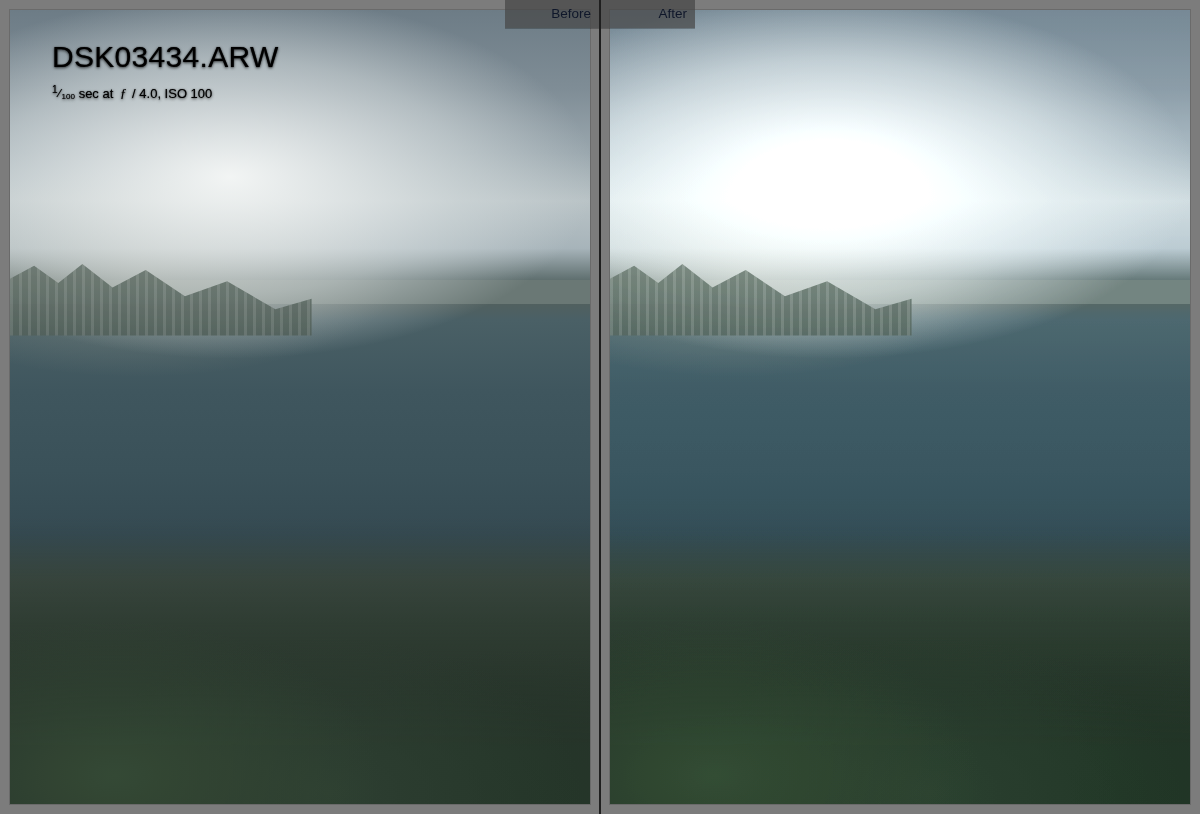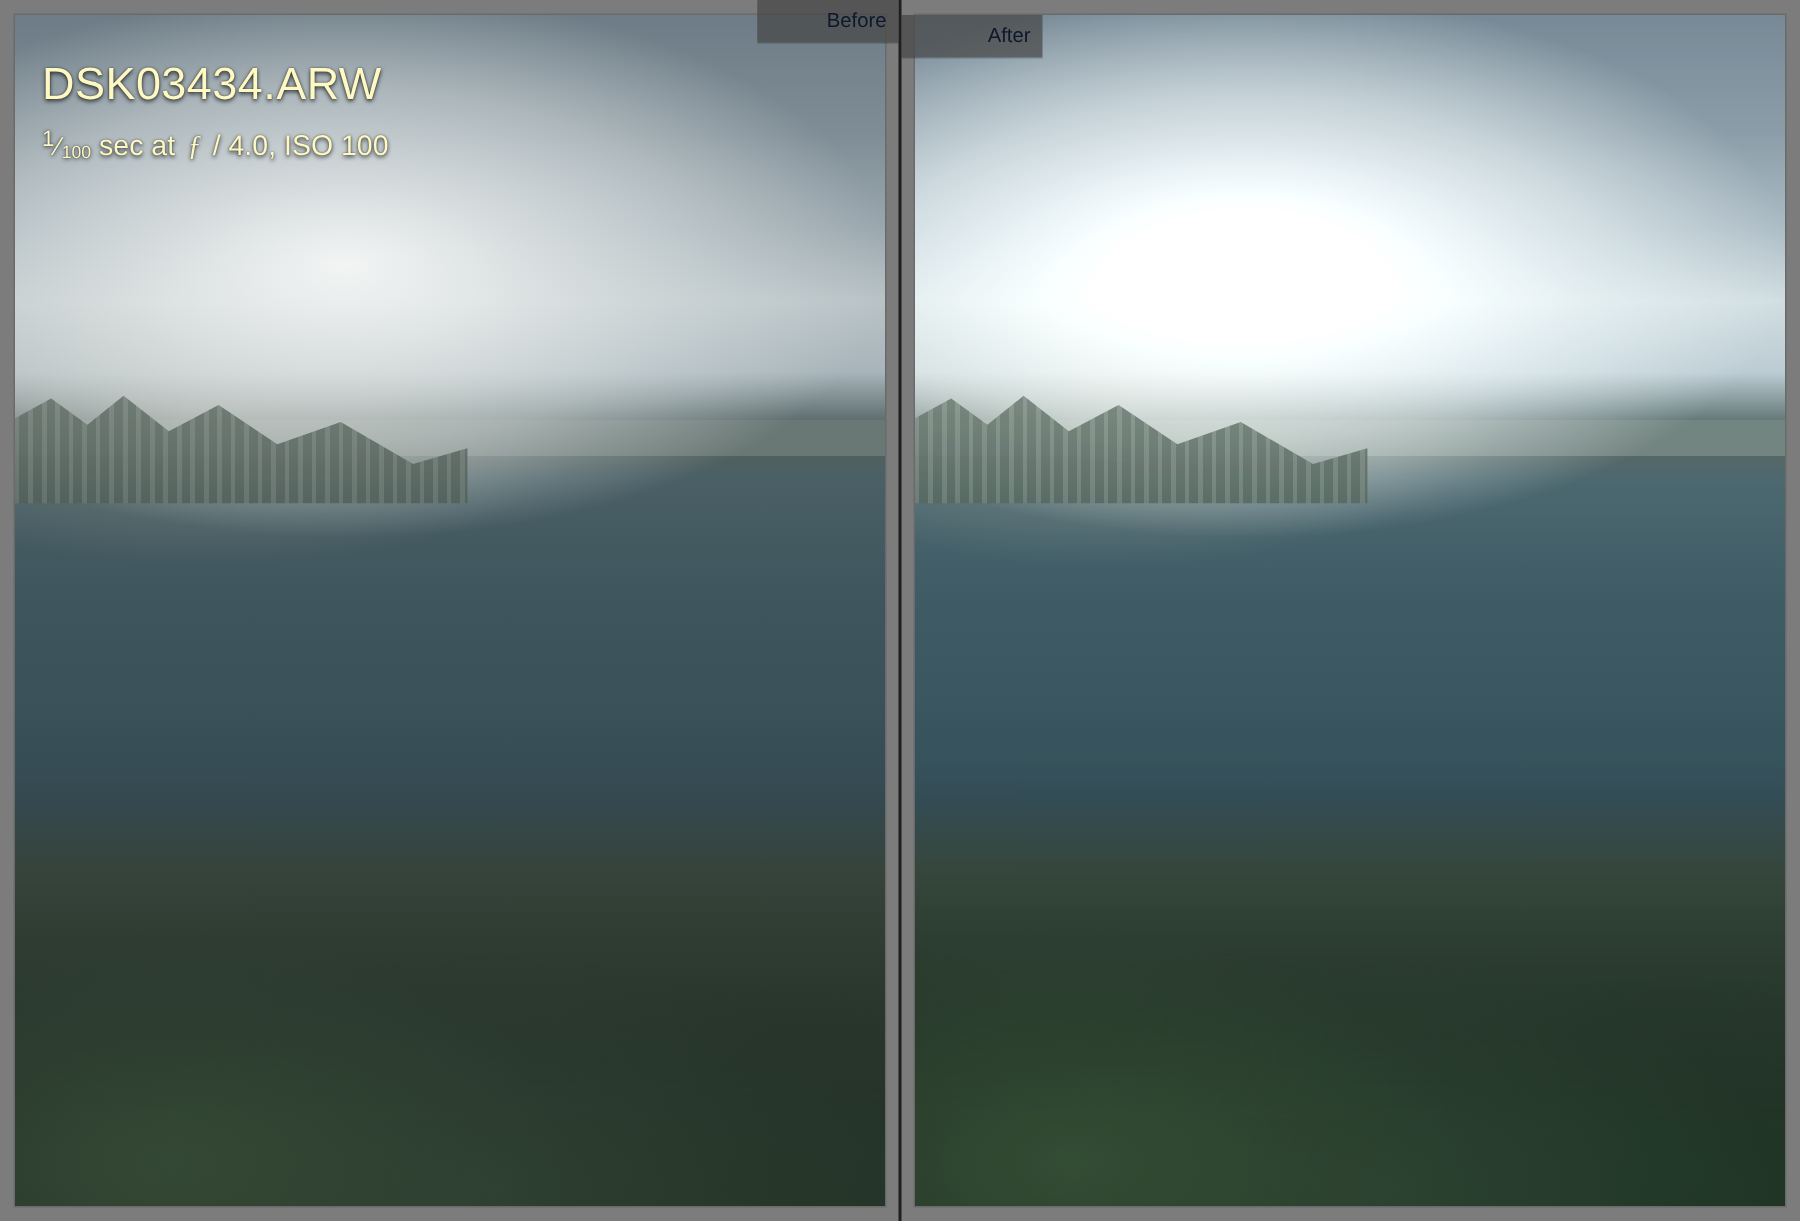--- a/index.html
+++ b/index.html
@@ -118,40 +118,40 @@
     line-height: 28px;
     text-align: right;
     color: #0f172a;
     font-size: 13.5px;
     font-weight: 400;
     background: rgba(70,70,70,.72);
     box-shadow: 0 1px 0 rgba(0,0,0,.25);
     user-select: none;
   }
   .tag.before { left: calc(50% - 1px); transform: translateX(-100%); }
-  .tag.after  { left: calc(50% + 1px); margin-top: 10px; }
+  .tag.after  { left: calc(50% + 1px); }
 
   
   .info {
     position: absolute;
     top: 28px;
-    left: 18px;
+    left: 42px;
     z-index: 12;
-    color: #fef9c3;
+    color: #000000;
     text-shadow: 0 1px 3px rgba(0,0,0,.75), 0 0 1px rgba(0,0,0,.6);
     line-height: 1.25;
   }
   .info .filename {
     font-size: 30px;
     font-weight: 400;
     letter-spacing: .3px;
     margin-bottom: 8px;
   }
   .info .meta {
-    font-size: 19px;
+    font-size: 13px;
     font-weight: 400;
   }
   .frac-top { font-size: .78em; vertical-align: .45em; }
   .frac-bot { font-size: .62em; vertical-align: -.12em; }
   .slash    { font-size: .9em; padding: 0 1px; }
   .fstop    { font-style: italic; font-family: Georgia, "Times New Roman", serif; padding: 0 2px 0 3px; }
 </style>
 </head>
 <body>
 

